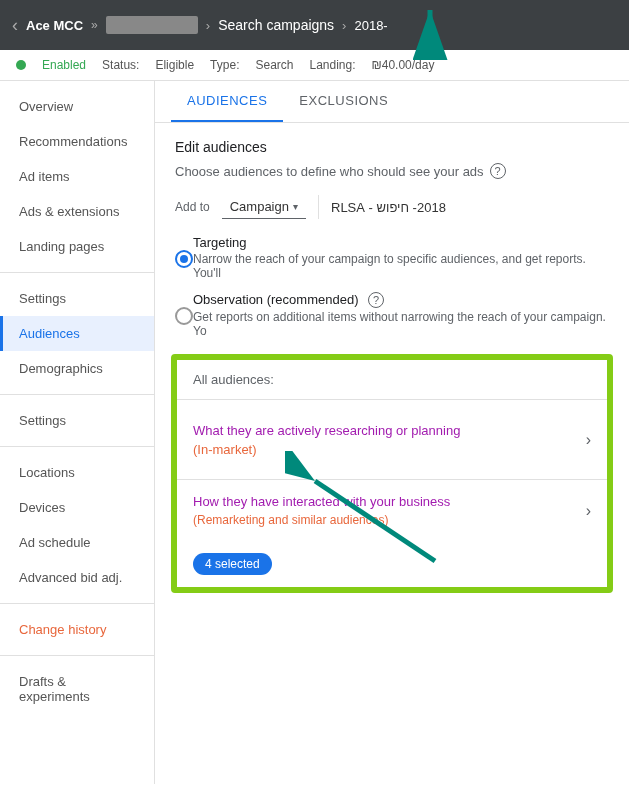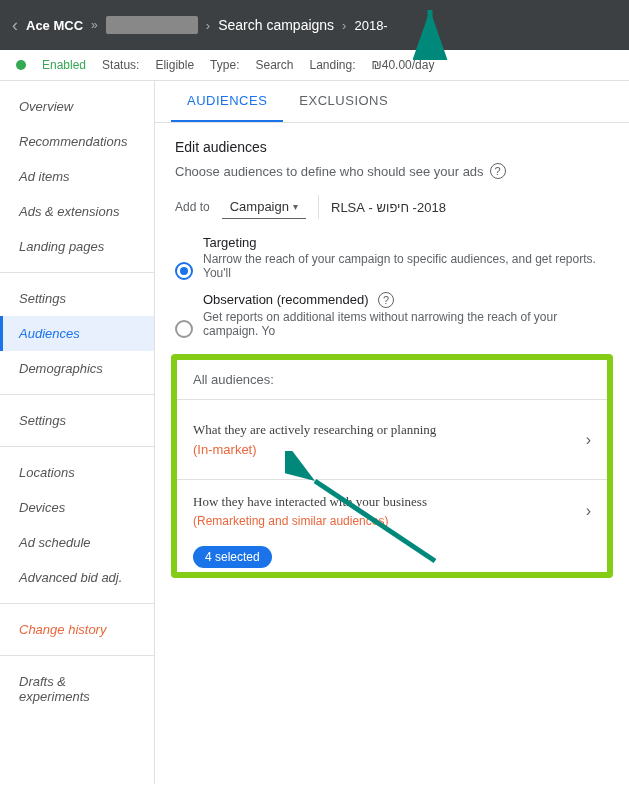--- a/index.html
+++ b/index.html
@@ -34,21 +34,20 @@
     .layout { display: flex; height: calc(794px - 50px - 41px); }
 
     
     .sidebar {
       width: 155px;
       min-width: 155px;
       border-right: 1px solid #e0e0e0;
       background: #fff;
       overflow-y: auto;
       padding-top: 8px;
-      font-style: italic;
     }
     .sidebar-item {
       padding: 10px 16px;
       cursor: pointer;
       color: #555;
       font-size: 13px;
       border-left: 3px solid transparent;
     }
     .sidebar-item.active {
       color: #1a73e8;
@@ -103,21 +102,21 @@
       display: flex; align-items: center; gap: 4px;
       border-bottom: 1px solid #5f6368; padding: 4px 8px;
       cursor: pointer; font-size: 13px;
     }
     .dropdown-arrow { font-size: 10px; color: #5f6368; }
     .add-to-divider { width: 1px; height: 24px; background: #e0e0e0; }
     .campaign-name { font-size: 13px; color: #333; direction: rtl; }
 
     
     .radio-group { margin-bottom: 16px; }
-    .radio-option { display: flex; align-items: flex-end; gap: 10px; margin-bottom: 12px; }
+    .radio-option { display: flex; align-items: center; gap: 0; margin-bottom: 12px; }
     .radio-btn {
       width: 18px; height: 18px; border-radius: 50%;
       border: 2px solid #1a73e8; background: #fff;
       display: flex; align-items: center; justify-content: center;
       flex-shrink: 0; margin-top: 2px;
     }
     .radio-btn.selected::after {
       content: ''; width: 8px; height: 8px;
       background: #1a73e8; border-radius: 50%;
     }
@@ -135,35 +134,35 @@
     }
     .audiences-header { padding: 12px 16px; font-size: 13px; color: #5f6368; }
     .audience-item {
       border-top: 1px solid #e0e0e0;
       padding: 14px 16px;
       cursor: pointer;
       display: flex;
       justify-content: space-between;
       align-items: center;
     }
-    .audience-item-title { font-size: 13px; color: #404040; margin-bottom: 4px; font-family: Liberation Serif, serif; }
+    .audience-item-title { font-size: 13px; color: #a21caf; margin-bottom: 4px; }
     .audience-item-subtitle { font-size: 13px; color: #e8673c; }
     .audience-item-subtitle2 { font-size: 12px; color: #e8673c; }
     .chevron-right { color: #5f6368; font-size: 16px; }
 
     
     .selected-badge {
       background: #1a73e8;
       color: #fff;
       border-radius: 12px;
       padding: 4px 12px;
       font-size: 12px;
       font-weight: 500;
       display: inline-block;
-      margin: 4px 16px;
+      margin: 12px 16px;
     }
   </style>
 </head>
 <body>
 
 <div class="top-bar" style="position:relative;">
   <span style="color:#aaa; font-size:18px; cursor:pointer;">‹</span>
   <span style="font-weight:bold; color:#fff; cursor:pointer;">Ace MCC</span>
   <span style="color:#aaa; font-size:12px;">»</span>
   <span style="background:#888; color:transparent; border-radius:2px; padding:2px 28px; font-size:12px; min-width:80px;">hidden</span>

